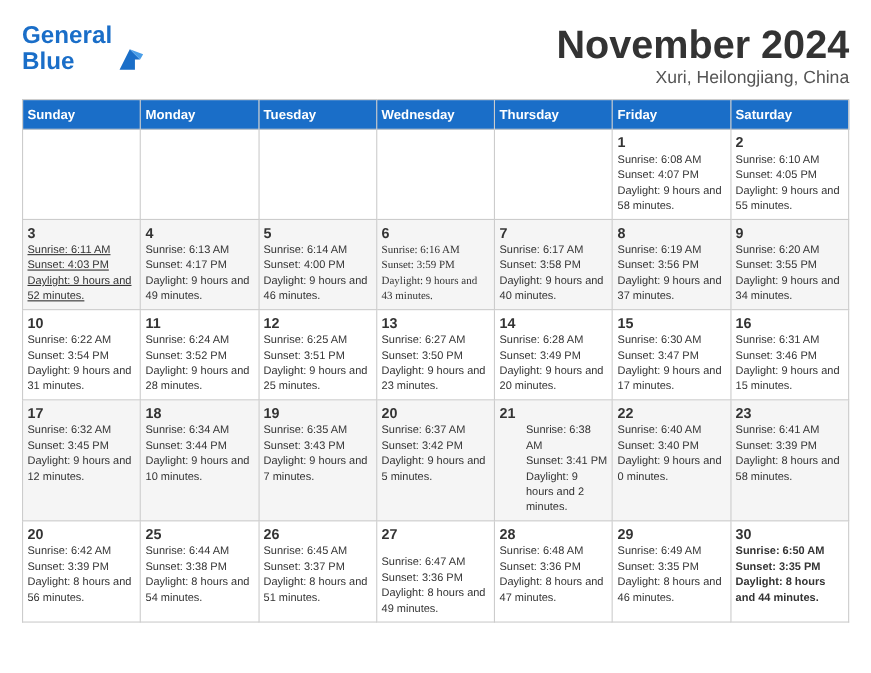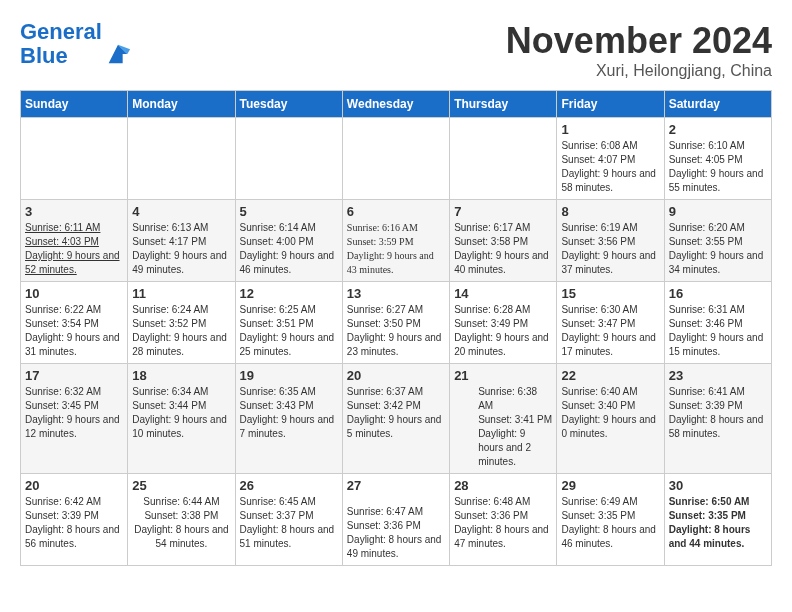--- a/index.html
+++ b/index.html
@@ -277,21 +277,21 @@
       </tr>
       <tr>
         <td>
           <div class="day-number">20</div>
           <div class="day-info" style="white-space: pre-line;">Sunrise: 6:42 AM
 Sunset: 3:39 PM
 Daylight: 8 hours and 56 minutes.</div>
         </td>
         <td>
           <div class="day-number">25</div>
-          <div class="day-info" style="white-space: pre-line; text-align: center;">Sunrise: 6:44 AM
+          <div class="day-info" style="white-space: pre-line;">Sunrise: 6:44 AM
 Sunset: 3:38 PM
 Daylight: 8 hours and 54 minutes.</div>
         </td>
         <td>
           <div class="day-number">26</div>
           <div class="day-info" style="white-space: pre-line;">Sunrise: 6:45 AM
 Sunset: 3:37 PM
 Daylight: 8 hours and 51 minutes.</div>
         </td>
         <td>

